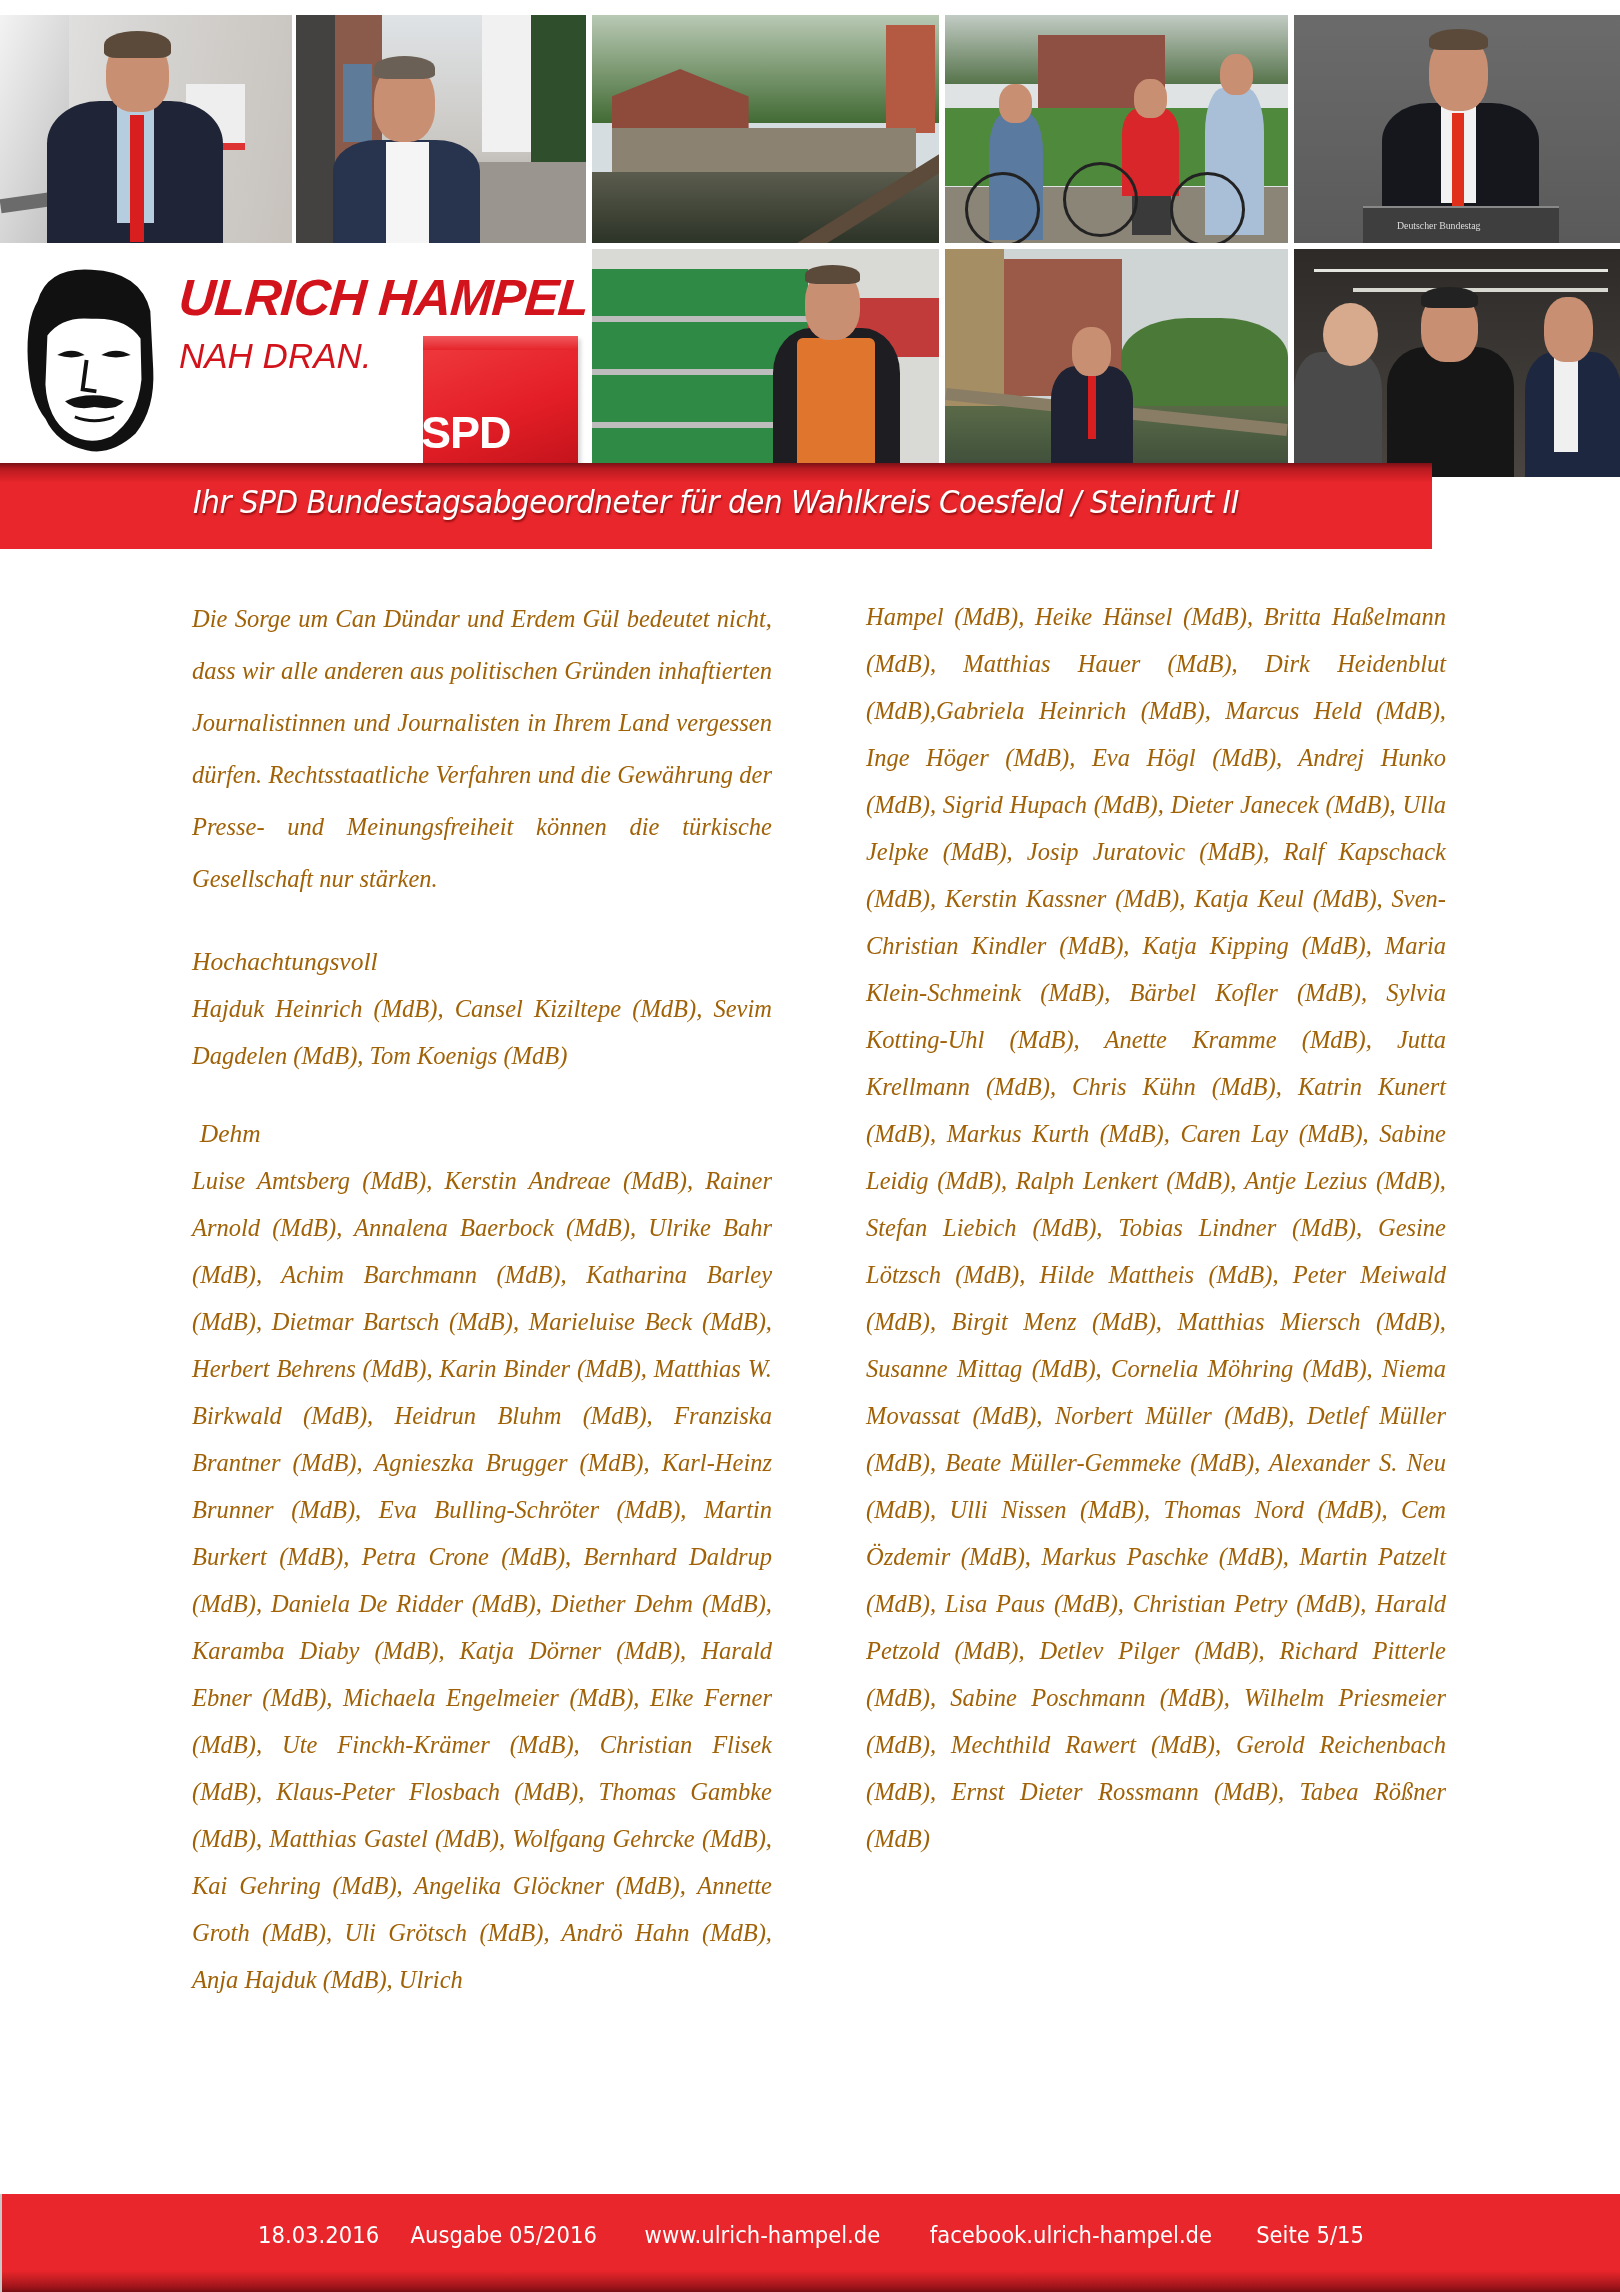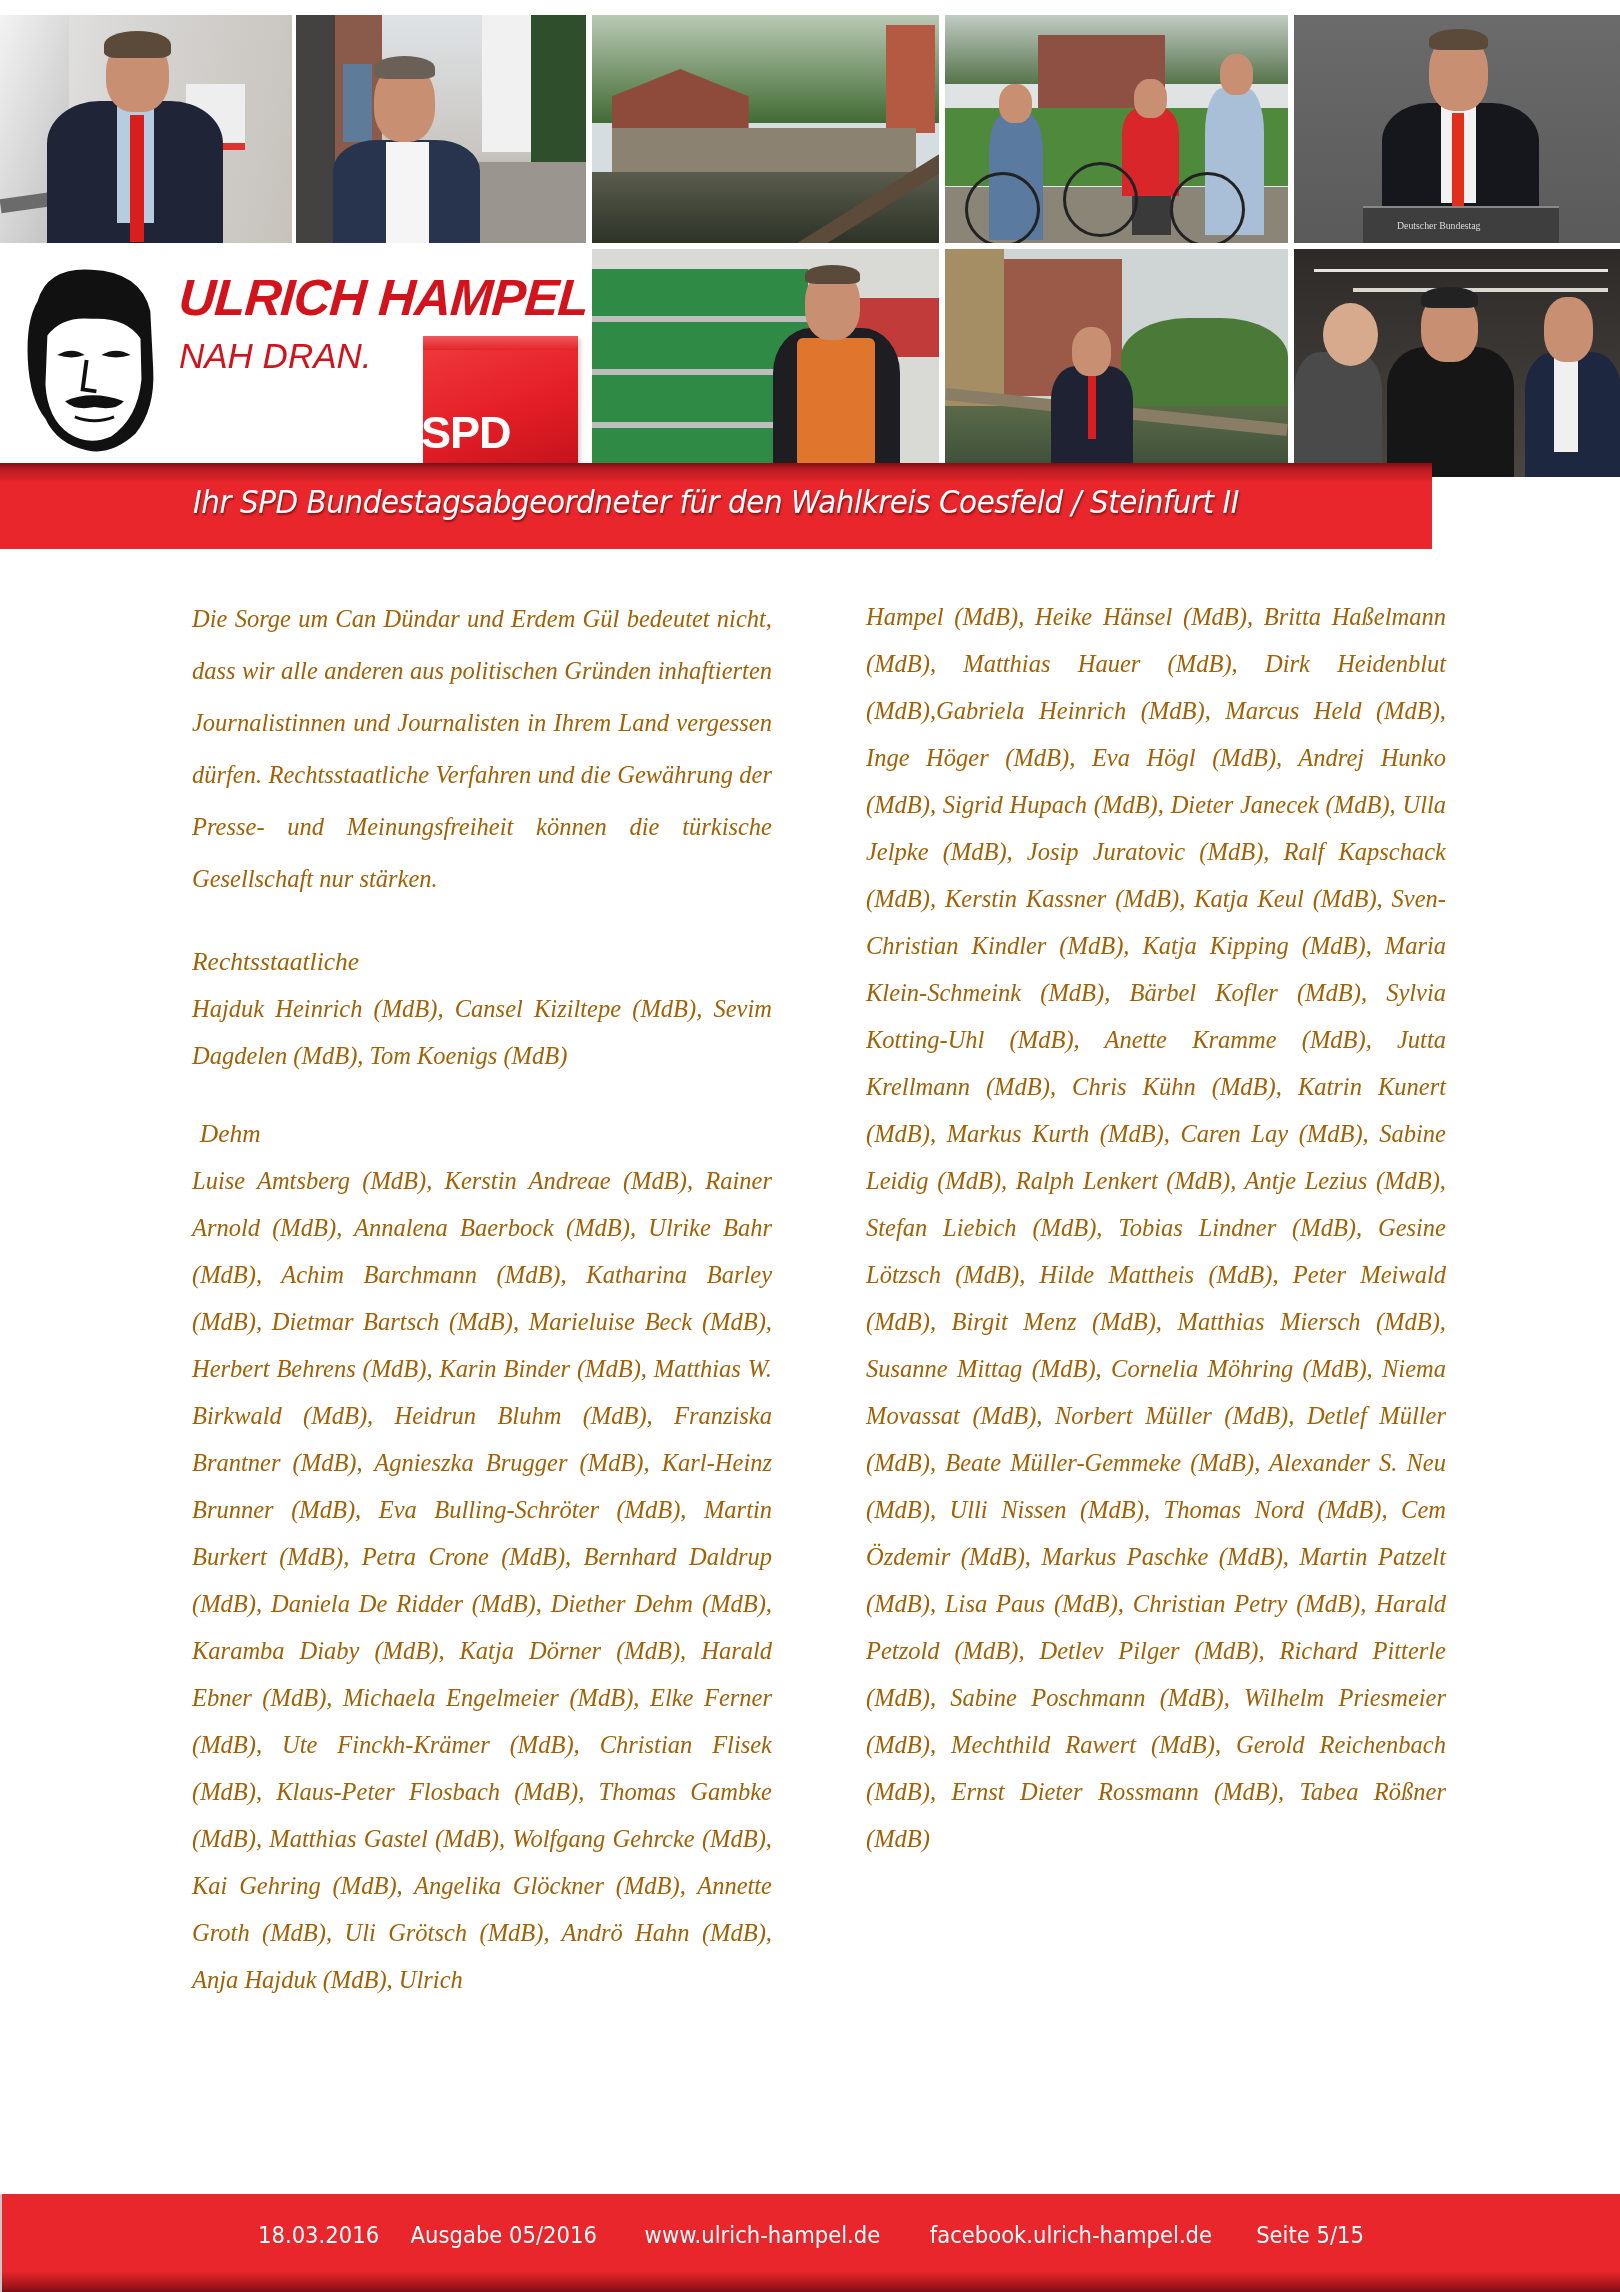--- a/index.html
+++ b/index.html
@@ -185,21 +185,21 @@
     </div>
   <div class="spd-label">SPD</div>
 </div>
 
 <div class="title-band">
   <div class="title-text">Ihr SPD Bundestagsabgeordneter für den Wahlkreis Coesfeld / Steinfurt II</div>
 </div>
 
 <div class="col col-left">
   <p class="para">Die Sorge um Can Dündar und Erdem Gül bedeutet nicht, dass wir alle anderen aus politischen Gründen inhaftierten Journalistinnen und Journalisten in Ihrem Land vergessen dürfen. Rechtsstaatliche Verfahren und die Gewährung der Presse- und Meinungsfreiheit können die türkische Gesellschaft nur stärken.</p>
-  <p class="closing" style="margin-top:33px;">Rechtsstaatliche</p>
+  <p class="closing" style="margin-top:33px;">Hochachtungsvoll</p>
   <p class="signers">Hajduk Heinrich (MdB), Cansel Kiziltepe (MdB), Sevim Dagdelen (MdB), Tom Koenigs (MdB)</p>
   <p class="sowie">Dehm</p>
   <p class="names">Luise Amtsberg (MdB), Kerstin Andreae (MdB), Rainer Arnold (MdB), Annalena Baerbock (MdB), Ulrike Bahr (MdB), Achim Barchmann (MdB), Katharina Barley (MdB), Dietmar Bartsch (MdB), Marieluise Beck (MdB), Herbert Behrens (MdB), Karin Binder (MdB), Matthias W. Birkwald (MdB), Heidrun Bluhm (MdB), Franziska Brantner (MdB), Agnieszka Brugger (MdB), Karl-Heinz Brunner (MdB), Eva Bulling-Schröter (MdB), Martin Burkert (MdB), Petra Crone (MdB), Bernhard Daldrup (MdB), Daniela De Ridder (MdB), Diether Dehm (MdB), Karamba Diaby (MdB), Katja Dörner (MdB), Harald Ebner (MdB), Michaela Engelmeier (MdB), Elke Ferner (MdB), Ute Finckh-Krämer (MdB), Christian Flisek (MdB), Klaus-Peter Flosbach (MdB), Thomas Gambke (MdB), Matthias Gastel (MdB), Wolfgang Gehrcke (MdB), Kai Gehring (MdB), Angelika Glöckner (MdB), Annette Groth (MdB), Uli Grötsch (MdB), Andrö Hahn (MdB), Anja Hajduk (MdB), Ulrich</p>
 </div>
 
 <div class="col col-right">
   <p class="names-right">Hampel (MdB), Heike Hänsel (MdB), Britta Haßelmann (MdB), Matthias Hauer (MdB), Dirk Heidenblut (MdB),Gabriela Heinrich (MdB), Marcus Held (MdB), Inge Höger (MdB), Eva Högl (MdB), Andrej Hunko (MdB), Sigrid Hupach (MdB), Dieter Janecek (MdB), Ulla Jelpke (MdB), Josip Juratovic (MdB), Ralf Kapschack (MdB), Kerstin Kassner (MdB), Katja Keul (MdB), Sven-Christian Kindler (MdB), Katja Kipping (MdB), Maria Klein-Schmeink (MdB), Bärbel Kofler (MdB), Sylvia Kotting-Uhl (MdB), Anette Kramme (MdB), Jutta Krellmann (MdB), Chris Kühn (MdB), Katrin Kunert (MdB), Markus Kurth (MdB), Caren Lay (MdB), Sabine Leidig (MdB), Ralph Lenkert (MdB), Antje Lezius (MdB), Stefan Liebich (MdB), Tobias Lindner (MdB), Gesine Lötzsch (MdB), Hilde Mattheis (MdB), Peter Meiwald (MdB), Birgit Menz (MdB), Matthias Miersch (MdB), Susanne Mittag (MdB), Cornelia Möhring (MdB), Niema Movassat (MdB), Norbert Müller (MdB), Detlef Müller (MdB), Beate Müller-Gemmeke (MdB), Alexander S. Neu (MdB), Ulli Nissen (MdB), Thomas Nord (MdB), Cem Özdemir (MdB), Markus Paschke (MdB), Martin Patzelt (MdB), Lisa Paus (MdB), Christian Petry (MdB), Harald Petzold (MdB), Detlev Pilger (MdB), Richard Pitterle (MdB), Sabine Poschmann (MdB), Wilhelm Priesmeier (MdB), Mechthild Rawert (MdB), Gerold Reichenbach (MdB), Ernst Dieter Rossmann (MdB), Tabea Rößner (MdB)</p>
 </div>
 
 <div class="footer">

